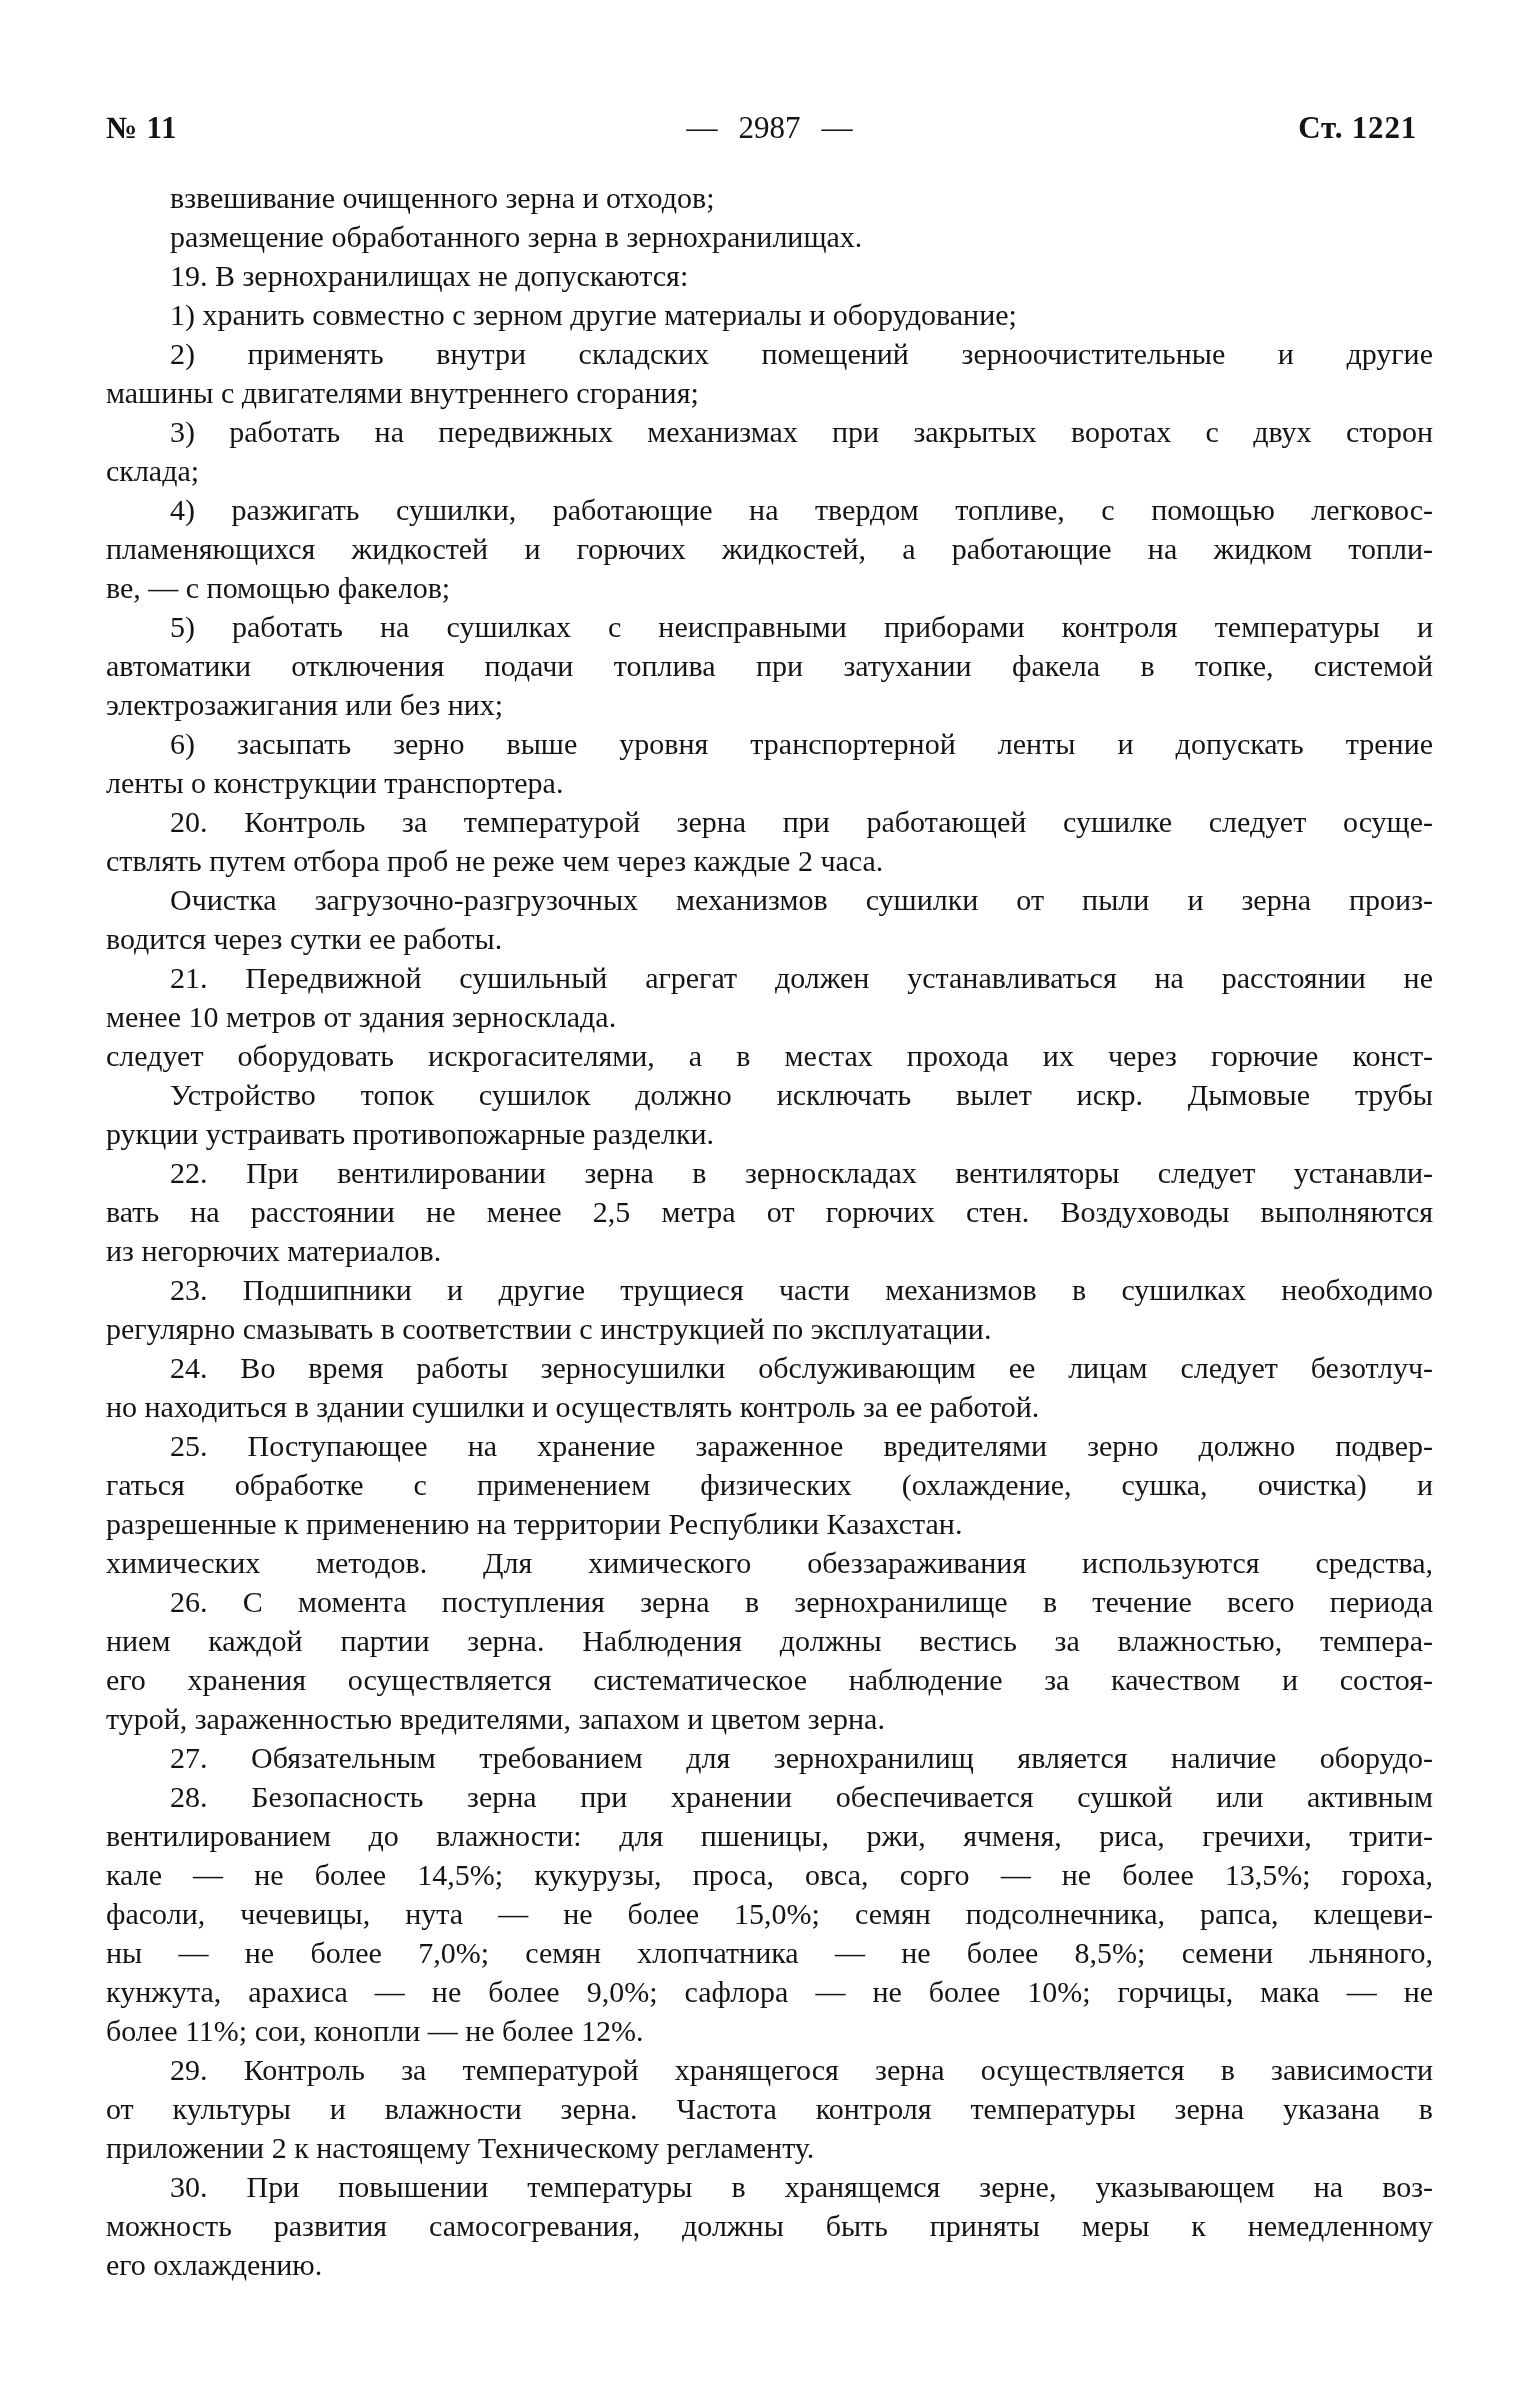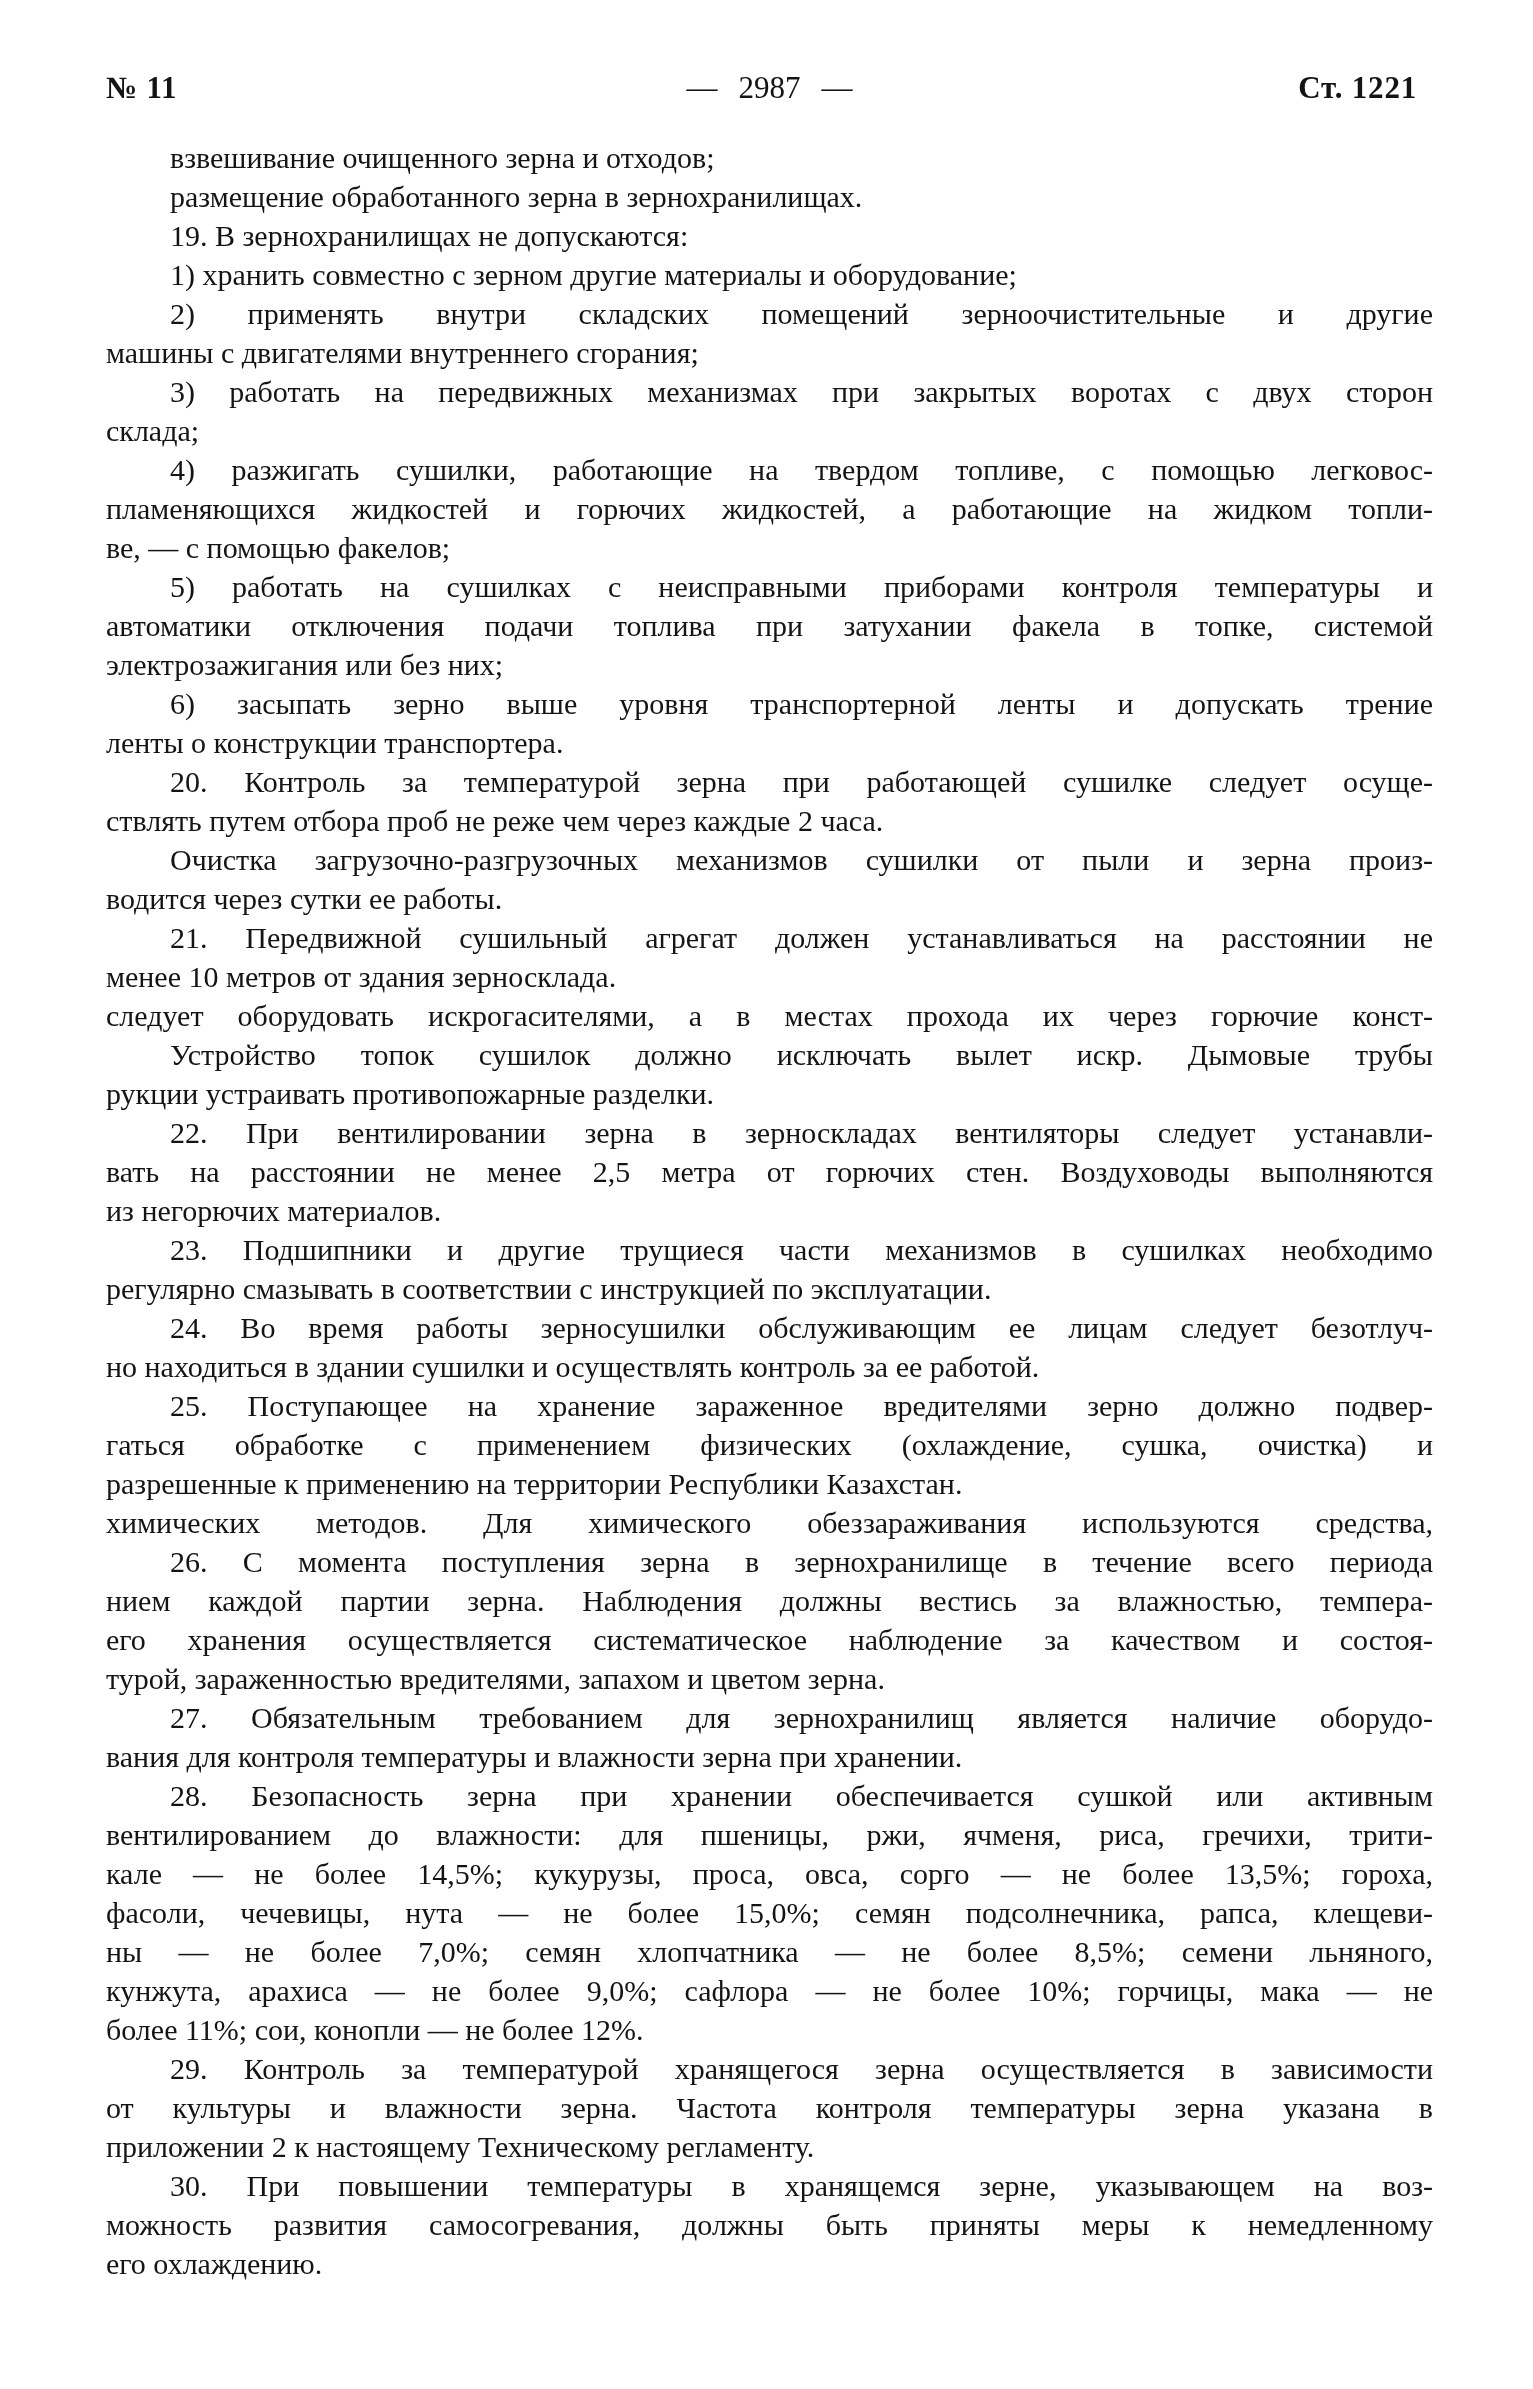--- a/index.html
+++ b/index.html
@@ -7,21 +7,21 @@
   body {
     width: 1533px;
     height: 2389px;
     overflow: hidden;
     font-family: "Liberation Serif", serif;
     color: #141414;
   }
   .page {
     width: 100%;
     height: 100%;
-    padding: 68px 100px 0 106px;
+    padding: 108px 100px 0 106px;
     background: #ffffff;
   }
   .page-header {
     position: relative;
     height: 40px;
     font-size: 31px;
     line-height: 40px;
     margin-bottom: 30px;
   }
   .hdr-left {
@@ -141,21 +141,20 @@
         <div class="line">химических методов. Для химического обеззараживания используются средства,</div>
       </div>
       <div class="paragraph">
         <div class="line first">26. С момента поступления зерна в зернохранилище в течение всего периода</div>
         <div class="line">нием каждой партии зерна. Наблюдения должны вестись за влажностью, темпера-</div>
         <div class="line">его хранения осуществляется систематическое наблюдение за качеством и состоя-</div>
         <div class="line last">турой, зараженностью вредителями, запахом и цветом зерна.</div>
       </div>
       <div class="paragraph">
         <div class="line first">27. Обязательным требованием для зернохранилищ является наличие оборудо-</div>
-        <div class="line last">вания для контроля температуры и влажности зерна при хранении.</div>
       </div>
       <div class="paragraph">
         <div class="line first">28. Безопасность зерна при хранении обеспечивается сушкой или активным</div>
         <div class="line">вентилированием до влажности: для пшеницы, ржи, ячменя, риса, гречихи, трити-</div>
         <div class="line">кале — не более 14,5%; кукурузы, проса, овса, сорго — не более 13,5%; гороха,</div>
         <div class="line">фасоли, чечевицы, нута — не более 15,0%; семян подсолнечника, рапса, клещеви-</div>
         <div class="line">ны — не более 7,0%; семян хлопчатника — не более 8,5%; семени льняного,</div>
         <div class="line">кунжута, арахиса — не более 9,0%; сафлора — не более 10%; горчицы, мака — не</div>
         <div class="line last">более 11%; сои, конопли — не более 12%.</div>
       </div>

